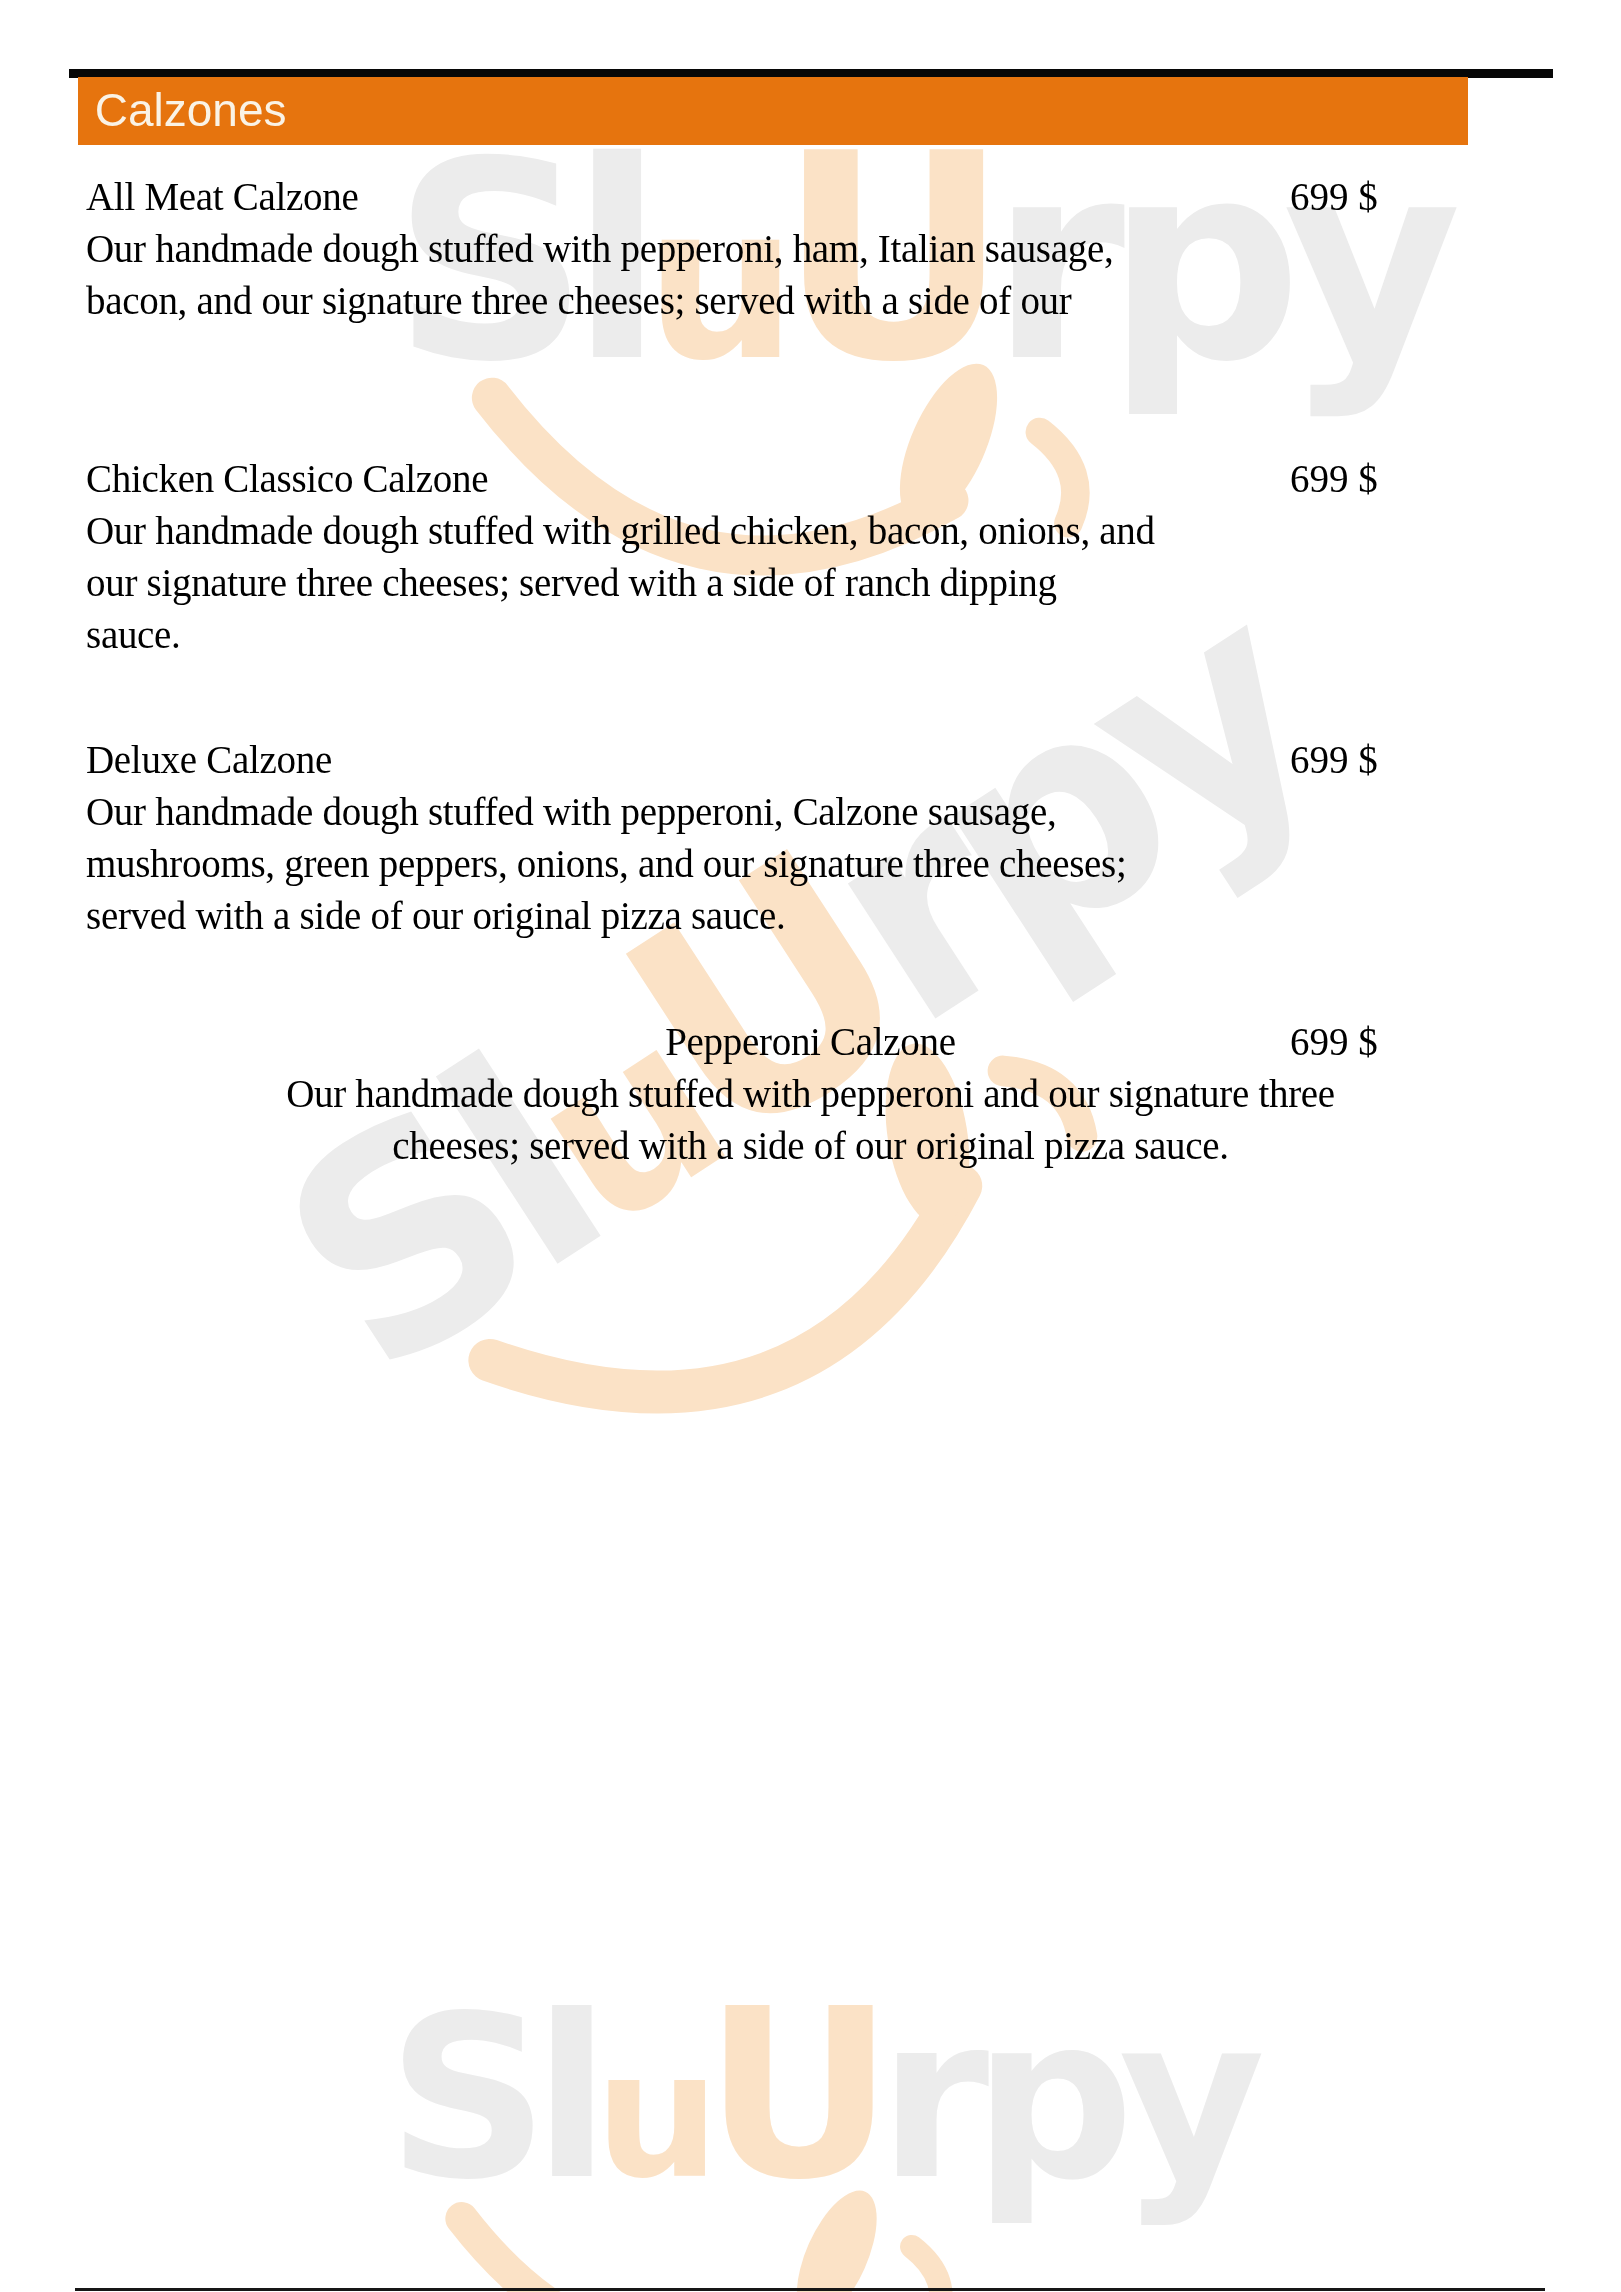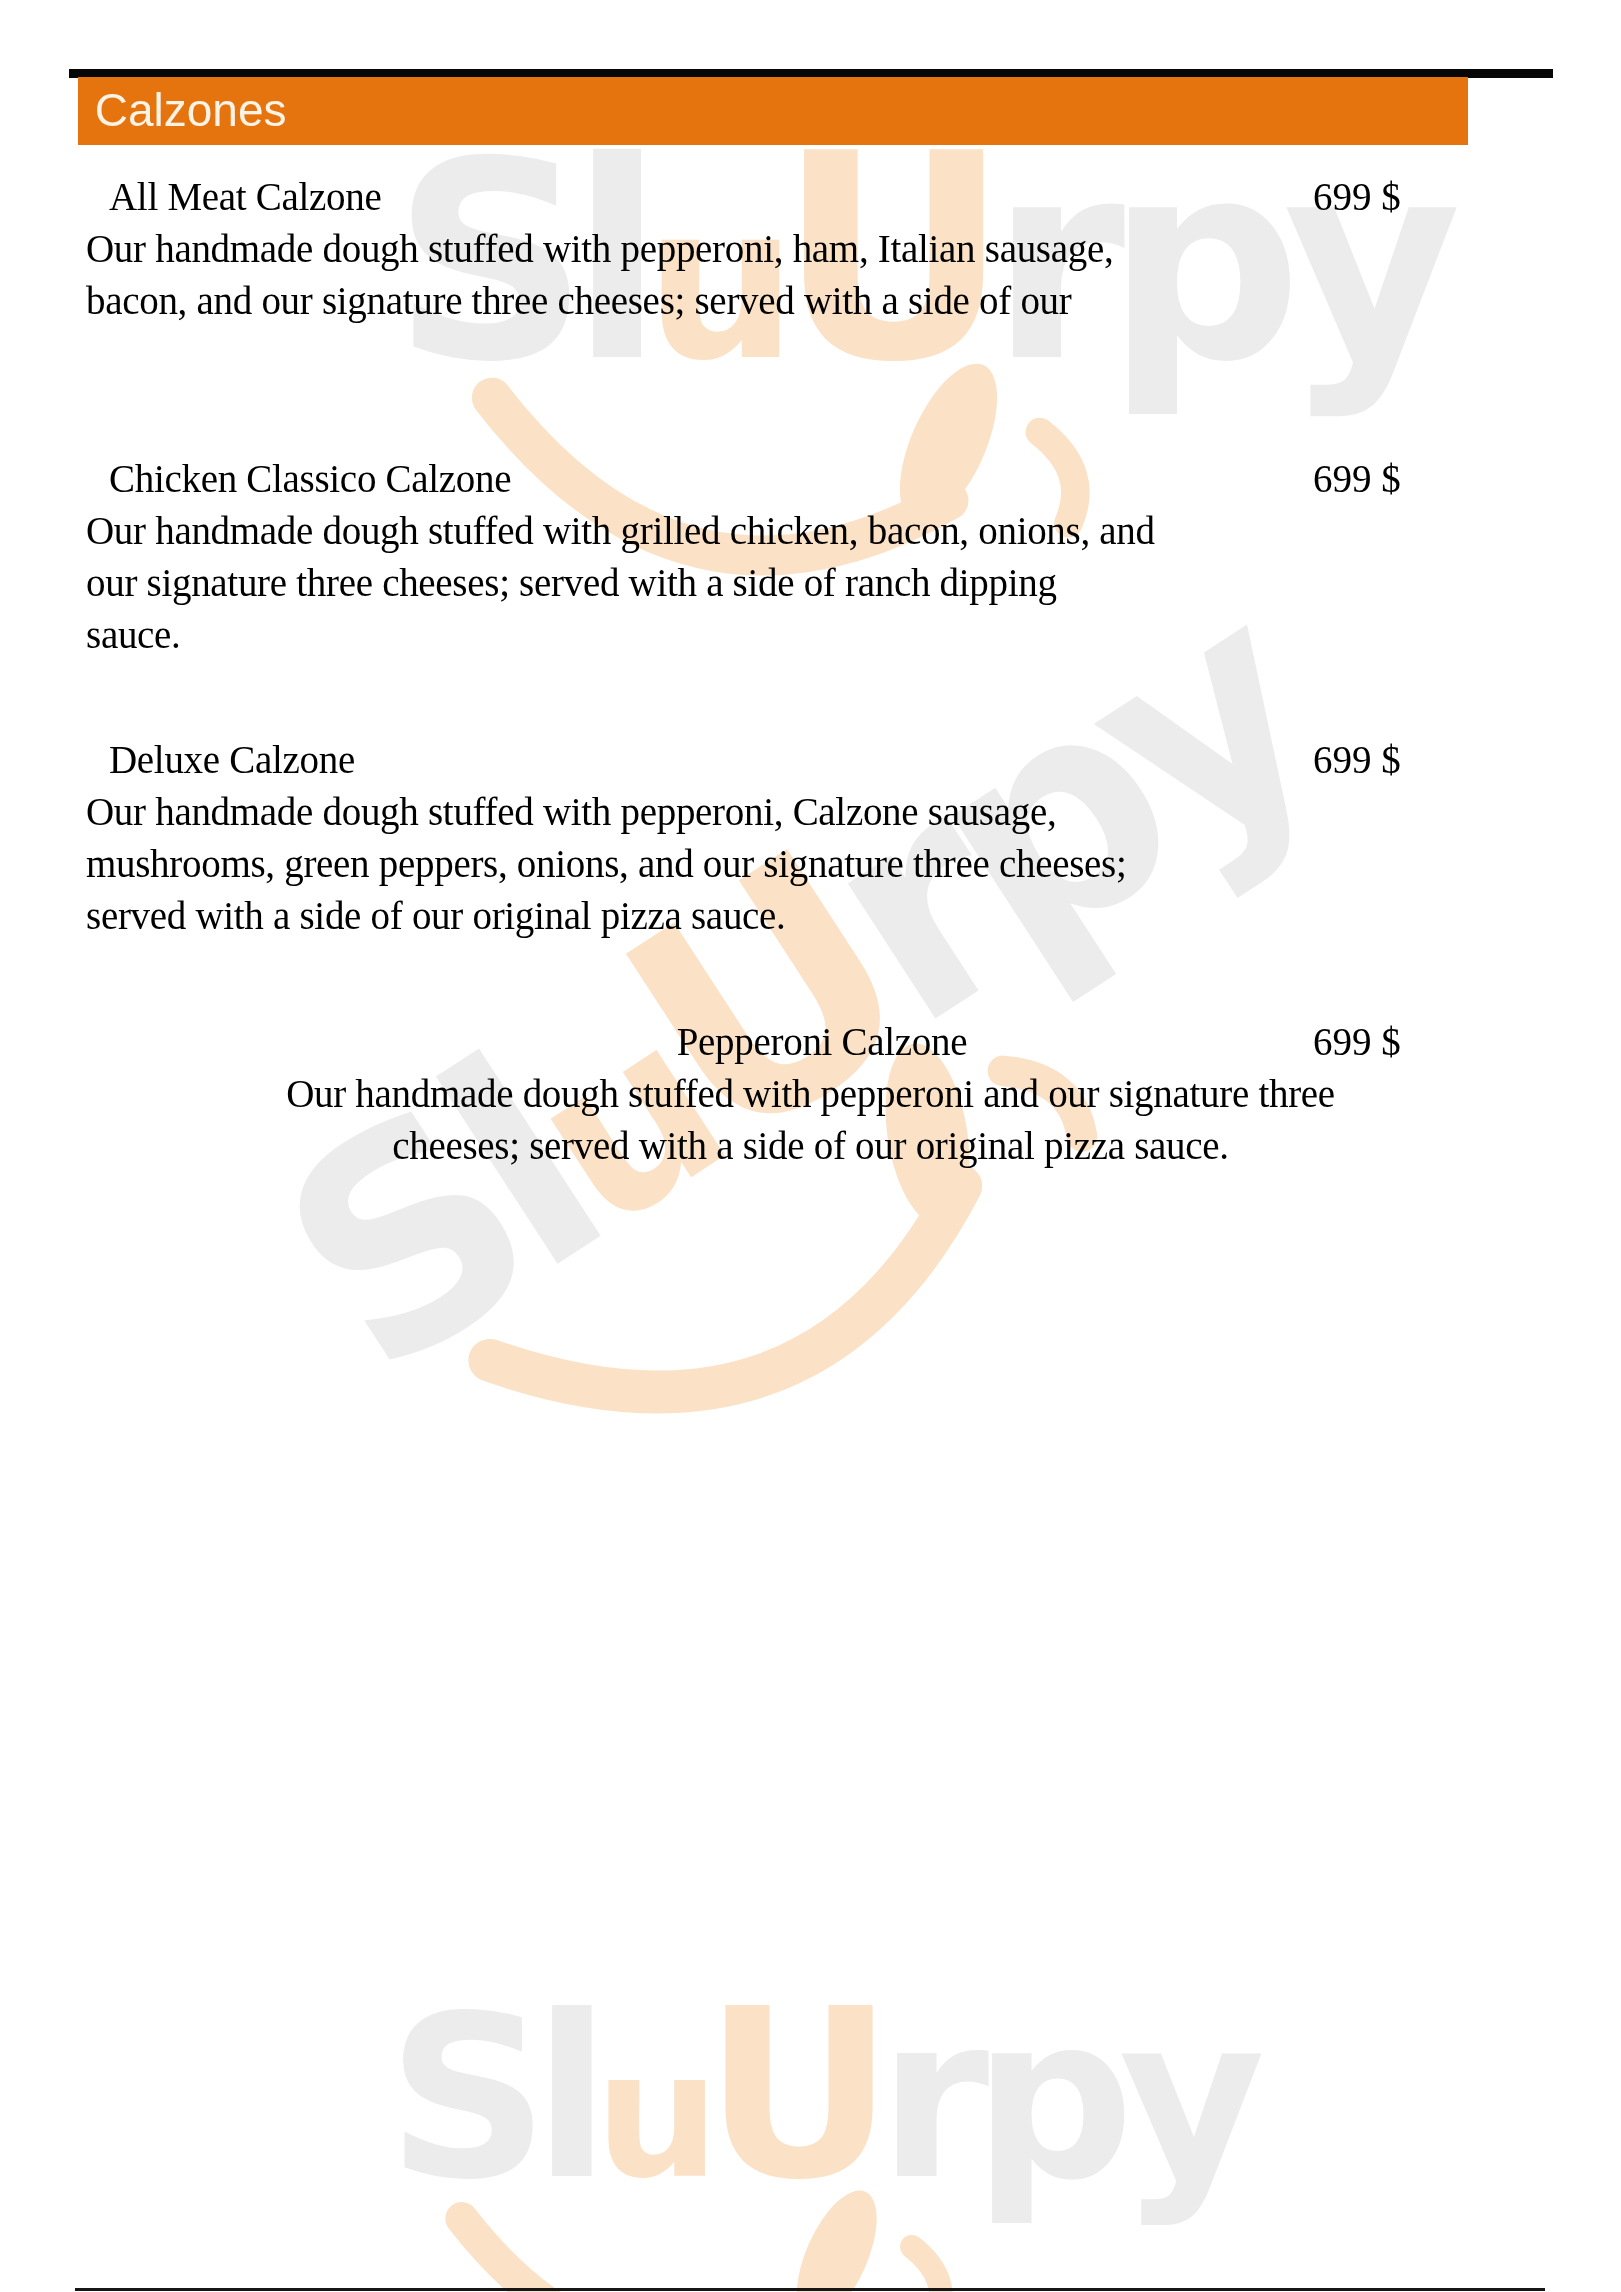--- a/index.html
+++ b/index.html
@@ -11,21 +11,21 @@
   .top-bar{position:absolute;left:69px;top:69px;width:1484px;height:8.8px;background:#070707;z-index:3;}
   .header-band{
     position:absolute;left:78px;top:77px;width:1390px;height:68px;background:#E6740E;z-index:3;
   }
   .header-title{
     position:absolute;left:16.7px;top:0;height:68px;line-height:66px;
     font-family:"Liberation Sans",sans-serif;font-size:46px;font-weight:400;color:#FAF3E6;
   }
   
   .item{position:absolute;left:86px;right:86px;z-index:2;}
-  .item .name-row{position:relative;height:52px;margin-left:23px;}
+  .item .name-row{position:relative;height:52px;}
   .item .name{font-size:39px;line-height:52px;white-space:nowrap;letter-spacing:-0.3px;}
   .item .price{
     position:absolute;left:1204px;top:0;font-size:39px;line-height:52px;white-space:nowrap;
   }
   .item .desc-line{font-size:39px;line-height:52px;white-space:nowrap;letter-spacing:-0.3px;}
   .i0{top:171px;} .i1{top:453px;} .i2{top:734px;} .i3{top:1016px;text-align:center;}
   
   .wm{position:absolute;z-index:1;font-family:"DejaVu Sans",sans-serif;font-weight:bold;
       letter-spacing:-0.07em;line-height:1;user-select:none;}
   .wm-text{white-space:nowrap;}

